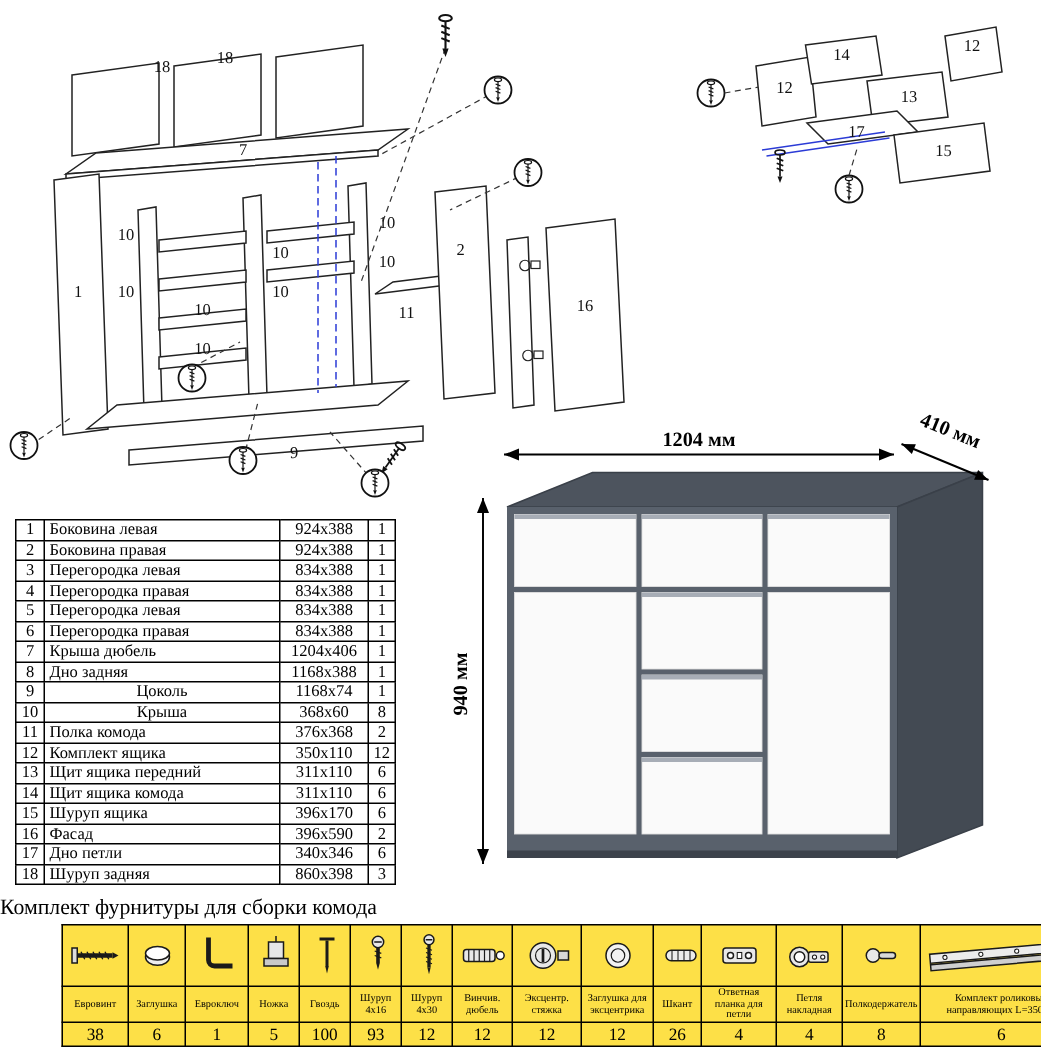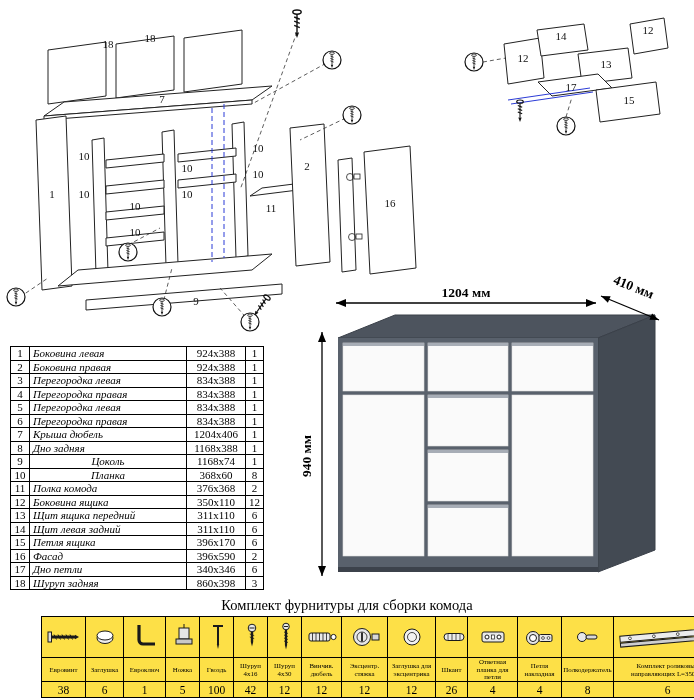--- a/index.html
+++ b/index.html
@@ -11,26 +11,26 @@
   .panel{fill:#fff;stroke:#222;stroke-width:1;}
   .thin{stroke:#222;stroke-width:0.8;fill:none;}
   .leader{stroke:#333;stroke-width:0.8;stroke-dasharray:4 3;fill:none;}
   .blue{stroke:#2b3bd6;stroke-width:1;fill:none;}
   .bluedash{stroke:#2b3bd6;stroke-width:1;stroke-dasharray:5 3;fill:none;}
 
   table.parts{position:absolute;left:10px;top:346px;border-collapse:collapse;
               font-size:11px;line-height:12px;background:#fff;}
   table.parts td{border:1px solid #000;padding:0 3px;height:12.5px;white-space:nowrap;}
   table.parts .c-num{width:14px;text-align:center;padding:0 2px;}
-  table.parts .c-name{width:150px;text-align:left;font-style:italic;}
+  table.parts .c-name{width:150px;text-align:left;}
   table.parts tr:nth-child(9) .c-name,table.parts tr:nth-child(10) .c-name{text-align:center;}
   table.parts .c-size{width:52px;text-align:center;}
   table.parts .c-qty{width:13px;text-align:center;padding:0 2px;}
 
-  .hw-title{position:absolute;top:597px;left:0;width:694px;text-align:center;
+  .hw-title{position:absolute;top:597px;left:0;width:694px;text-align:left;
             font-size:14.5px;}
   table.hw{position:absolute;left:7px;top:616px;border-collapse:collapse;table-layout:fixed;
            width:680px;background:#fde047;margin-left:34px;}
   table.hw td{border:1px solid #000;text-align:center;vertical-align:middle;padding:0;overflow:hidden;}
   table.hw tr.icon-row td{height:40px;}
   table.hw tr.name-row td{height:23px;font-size:6.9px;line-height:1.12;padding:0 1px;}
   table.hw tr.qty-row td{height:15px;font-size:11.5px;}
   .hwicon{display:block;margin:0 auto;}
 </style>
 </head>
@@ -255,51 +255,51 @@
           <td class="c-qty">1</td>
         </tr>
     <tr>
           <td class="c-num">9</td>
           <td class="c-name">Цоколь</td>
           <td class="c-size">1168x74</td>
           <td class="c-qty">1</td>
         </tr>
     <tr>
           <td class="c-num">10</td>
-          <td class="c-name">Планка</td>
+          <td class="c-name">Крыша</td>
           <td class="c-size">368x60</td>
           <td class="c-qty">8</td>
         </tr>
     <tr>
           <td class="c-num">11</td>
           <td class="c-name">Полка комода</td>
           <td class="c-size">376x368</td>
           <td class="c-qty">2</td>
         </tr>
     <tr>
           <td class="c-num">12</td>
-          <td class="c-name">Боковина ящика</td>
+          <td class="c-name">Комплект ящика</td>
           <td class="c-size">350x110</td>
           <td class="c-qty">12</td>
         </tr>
     <tr>
           <td class="c-num">13</td>
           <td class="c-name">Щит ящика передний</td>
           <td class="c-size">311x110</td>
           <td class="c-qty">6</td>
         </tr>
     <tr>
           <td class="c-num">14</td>
-          <td class="c-name">Щит левая задний</td>
+          <td class="c-name">Щит ящика комода</td>
           <td class="c-size">311x110</td>
           <td class="c-qty">6</td>
         </tr>
     <tr>
           <td class="c-num">15</td>
-          <td class="c-name">Петля ящика</td>
+          <td class="c-name">Шуруп ящика</td>
           <td class="c-size">396x170</td>
           <td class="c-qty">6</td>
         </tr>
     <tr>
           <td class="c-num">16</td>
           <td class="c-name">Фасад</td>
           <td class="c-size">396x590</td>
           <td class="c-qty">2</td>
         </tr>
     <tr>
@@ -470,21 +470,21 @@
       <td>Петля накладная</td>
       <td>Полкодержатель</td>
       <td>Комплект роликовых направляющих L=350мм</td>
     </tr>
     <tr class="qty-row">
       <td>38</td>
       <td>6</td>
       <td>1</td>
       <td>5</td>
       <td>100</td>
-      <td>42</td>
+      <td>93</td>
       <td>12</td>
       <td>12</td>
       <td>12</td>
       <td>12</td>
       <td>26</td>
       <td>4</td>
       <td>4</td>
       <td>8</td>
       <td>6</td>
     </tr>

